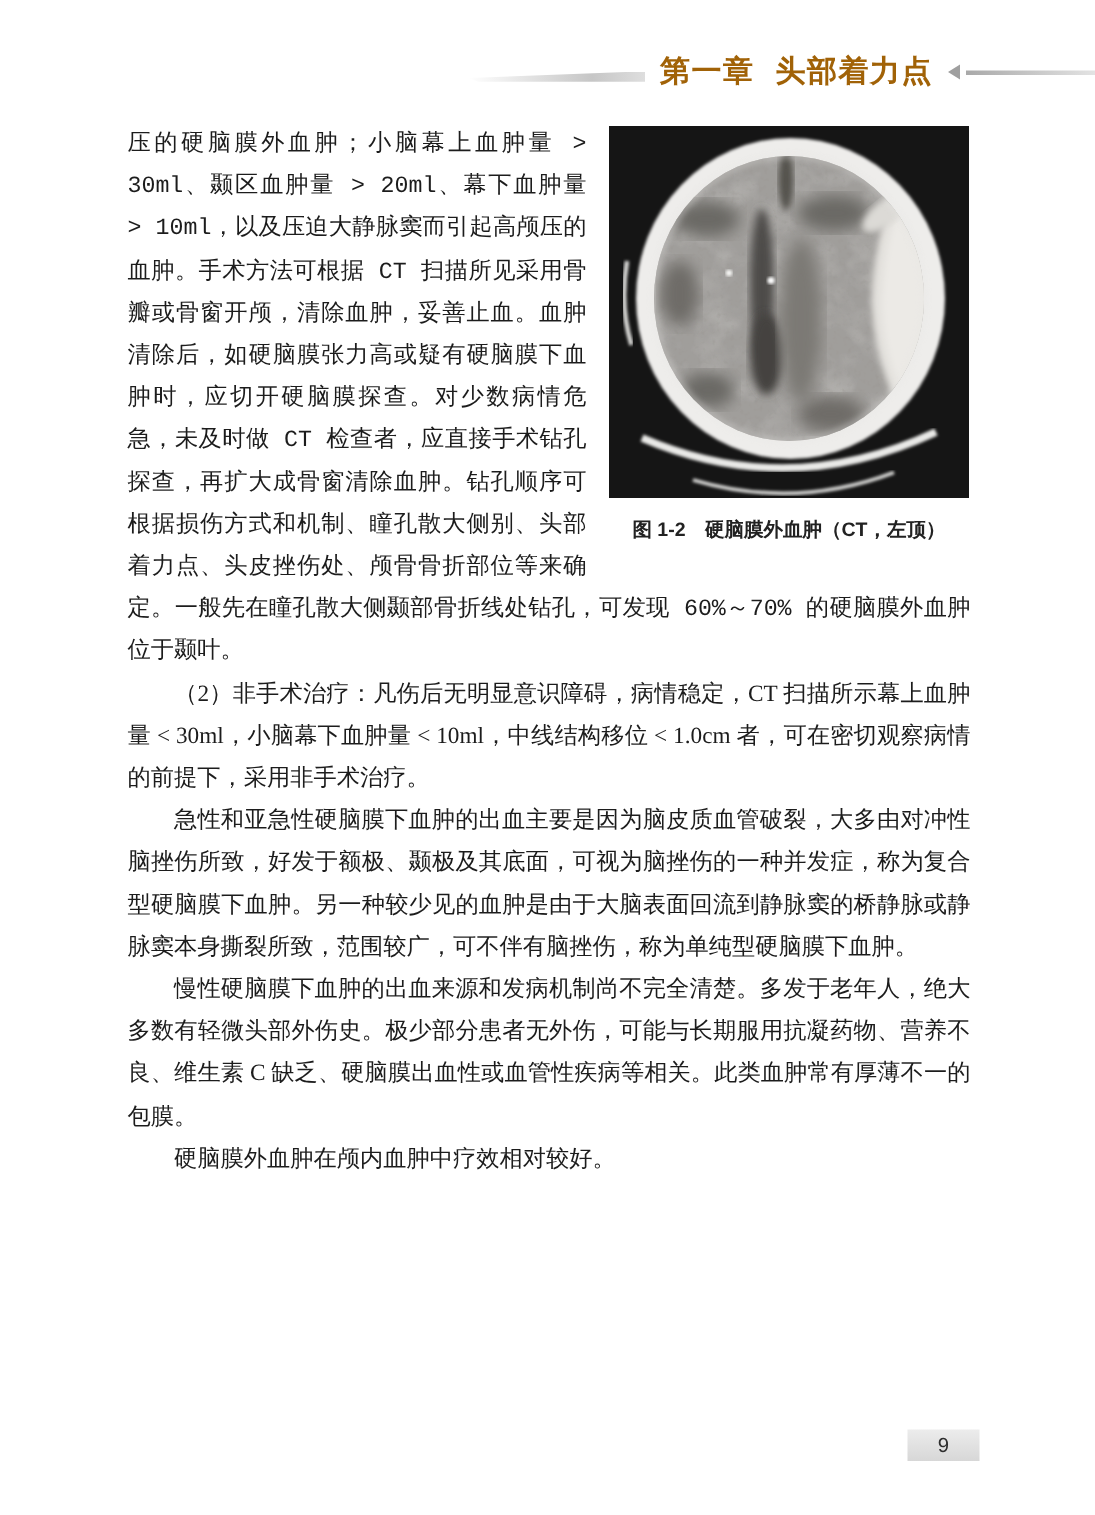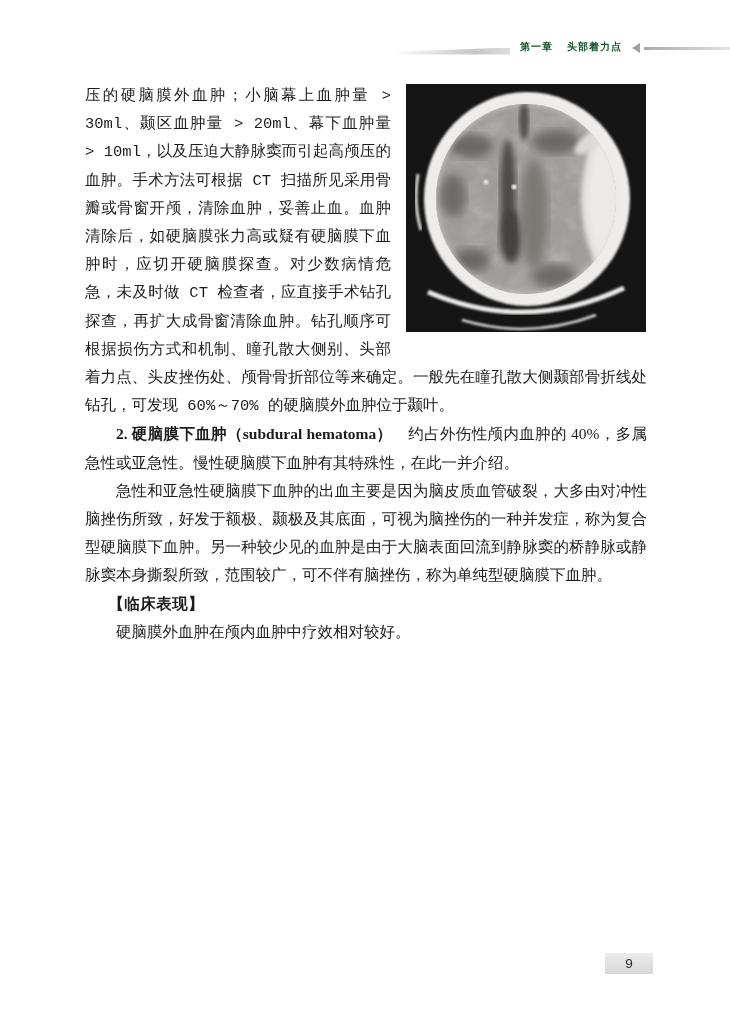--- a/index.html
+++ b/index.html
@@ -14,21 +14,21 @@
     position:absolute;top:34px;left:0;width:730px;height:26px;
     display:flex;align-items:center;justify-content:flex-end;
   }
   .hdr-swoosh{
     width:118px;height:7px;margin-right:10px;margin-top:8px;
     background:linear-gradient(to right, rgba(190,190,190,0) 0%, #c6c6c6 70%, #dedede 100%);
     clip-path:polygon(0 65%,100% 0,100% 100%,6% 100%);
   }
   .hdr-text{
     font-family:"Liberation Sans","DejaVu Sans",sans-serif;
-    font-weight:bold;font-size:10px;color:#14532d;letter-spacing:1px;
+    font-weight:bold;font-size:20px;color:#a16207;letter-spacing:1px;
     white-space:nowrap;
   }
   .hdr-chapter{margin-right:14px;}
   .hdr-arrow{
     width:0;height:0;margin-left:10px;margin-top:2px;
     border-top:5px solid transparent;border-bottom:5px solid transparent;
     border-right:8px solid #9f9f9f;
   }
   .hdr-line{
     width:86px;height:3px;margin-left:4px;margin-top:2px;
@@ -132,24 +132,25 @@
         <circle cx="80" cy="98" r="2.2" fill="#f5f5f3" filter="url(#blur1)"></circle>
         <circle cx="108" cy="103" r="2.4" fill="#ffffff" filter="url(#blur1)"></circle>
 
         <path d="M 189 46 Q 224 80 227 122 Q 225 166 197 196 Q 177 160 175 118 Q 176 78 189 46 Z" fill="#e3e1dd" filter="url(#blur2)"></path>
         <path d="M 192 58 Q 219 88 221 122 Q 219 158 198 184 Q 183 154 182 118 Q 183 84 192 58 Z" fill="#eceae6" filter="url(#blur2)"></path>
         <ellipse cx="184" cy="58" rx="18" ry="8" transform="rotate(-38 184 58)" fill="#dcdad6" filter="url(#blur2)"></ellipse>
       </g>
 
       <ellipse cx="120" cy="115" rx="90" ry="95" fill="none" stroke="#e6e5e3" stroke-width="3" opacity="0.45" filter="url(#blur2)"></ellipse>
     </svg>
+    <div class="fig-caption">图 1-2　硬脑膜外血肿（CT，左顶）</div>
   </div>
 
 <p class="para continuation"><span>压的硬脑膜外血肿；小脑幕上血肿量 &gt; 30ml、颞区血肿量 &gt; 20ml、幕下血肿量 &gt; 10ml，以及压迫大静脉窦而引起高颅压的血肿。手术方法可根据 CT 扫描所见采用骨瓣或骨窗开颅，清除血肿，妥善止血。血肿清除后，如硬脑膜张力高或疑有硬脑膜下血肿时，应切开硬脑膜探查。对少数病情危急，未及时做 CT 检查者，应直接手术钻孔探查，再扩大成骨窗清除血肿。钻孔顺序可根据损伤方式和机制、瞳孔散大侧别、头部着力点、头皮挫伤处、颅骨骨折部位等来确定。一般先在瞳孔散大侧颞部骨折线处钻孔，可发现 60%～70% 的硬脑膜外血肿位于颞叶。</span></p>
-    <p class="para indent"><span class="b">2. 硬脑膜下血肿（subdural hematoma）</span><span>　约占外伤性颅内血肿的 40%，多属急性或亚急性。慢性硬脑膜下血肿有其特殊性，在此一并介绍。</span></p>
+    <p class="para indent"><span>（2）非手术治疗：凡伤后无明显意识障碍，病情稳定，CT 扫描所示幕上血肿量 &lt; 30ml，小脑幕下血肿量 &lt; 10ml，中线结构移位 &lt; 1.0cm 者，可在密切观察病情的前提下，采用非手术治疗。</span></p>
     <p class="para indent"><span>急性和亚急性硬脑膜下血肿的出血主要是因为脑皮质血管破裂，大多由对冲性脑挫伤所致，好发于额极、颞极及其底面，可视为脑挫伤的一种并发症，称为复合型硬脑膜下血肿。另一种较少见的血肿是由于大脑表面回流到静脉窦的桥静脉或静脉窦本身撕裂所致，范围较广，可不伴有脑挫伤，称为单纯型硬脑膜下血肿。</span></p>
-    <p class="para section"><span>【临床表现】</span></p>
+    <p class="para indent"><span>慢性硬脑膜下血肿的出血来源和发病机制尚不完全清楚。多发于老年人，绝大多数有轻微头部外伤史。极少部分患者无外伤，可能与长期服用抗凝药物、营养不良、维生素 C 缺乏、硬脑膜出血性或血管性疾病等相关。此类血肿常有厚薄不一的包膜。</span></p>
     <p class="para indent"><span>硬脑膜外血肿在颅内血肿中疗效相对较好。</span></p>
   </div>
 
 <div class="page-num">
   <span>9</span>
 </div>
 
 </body></html>

